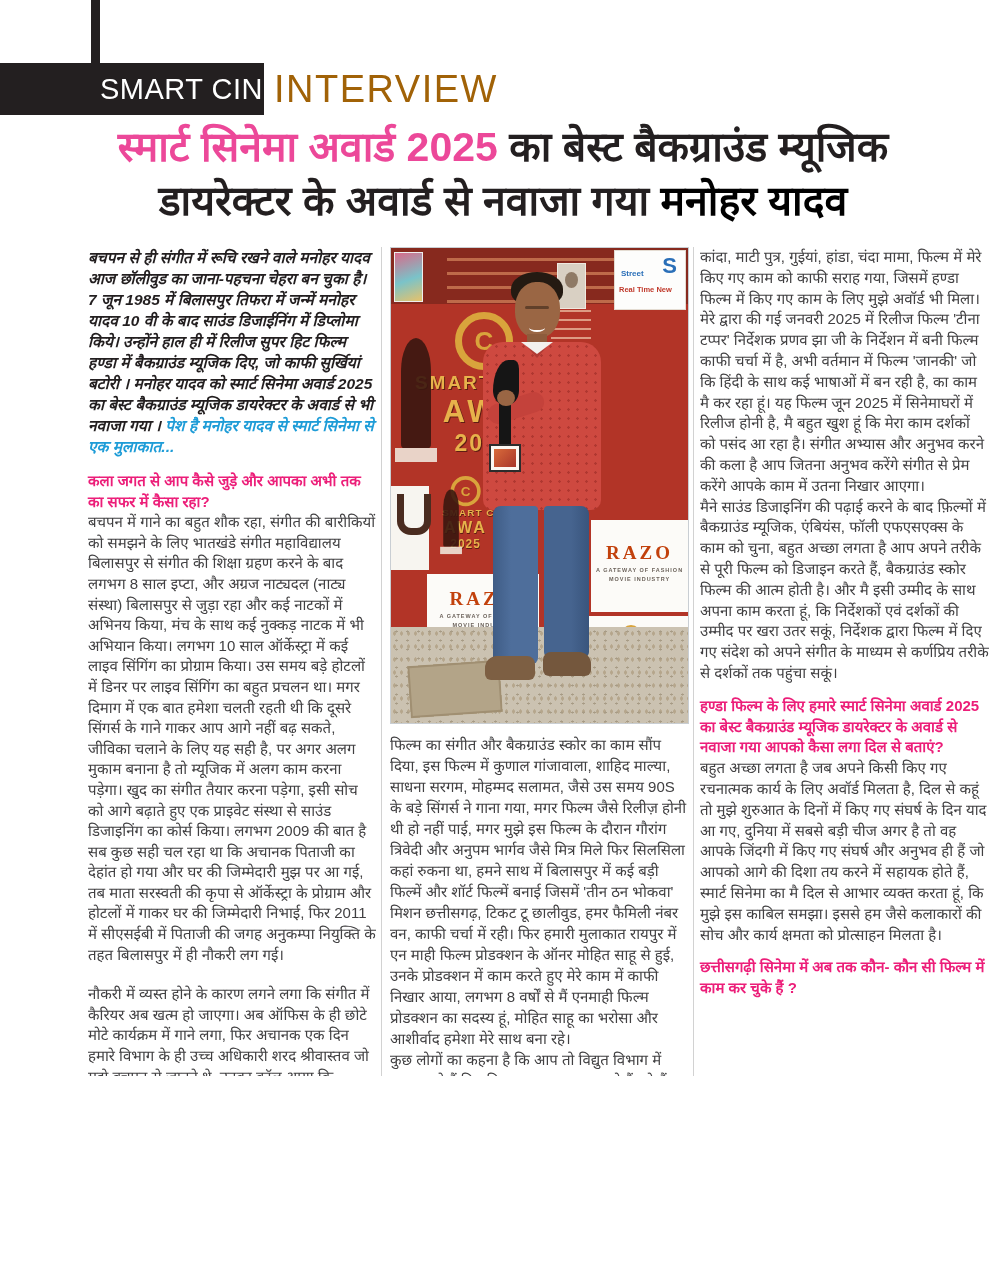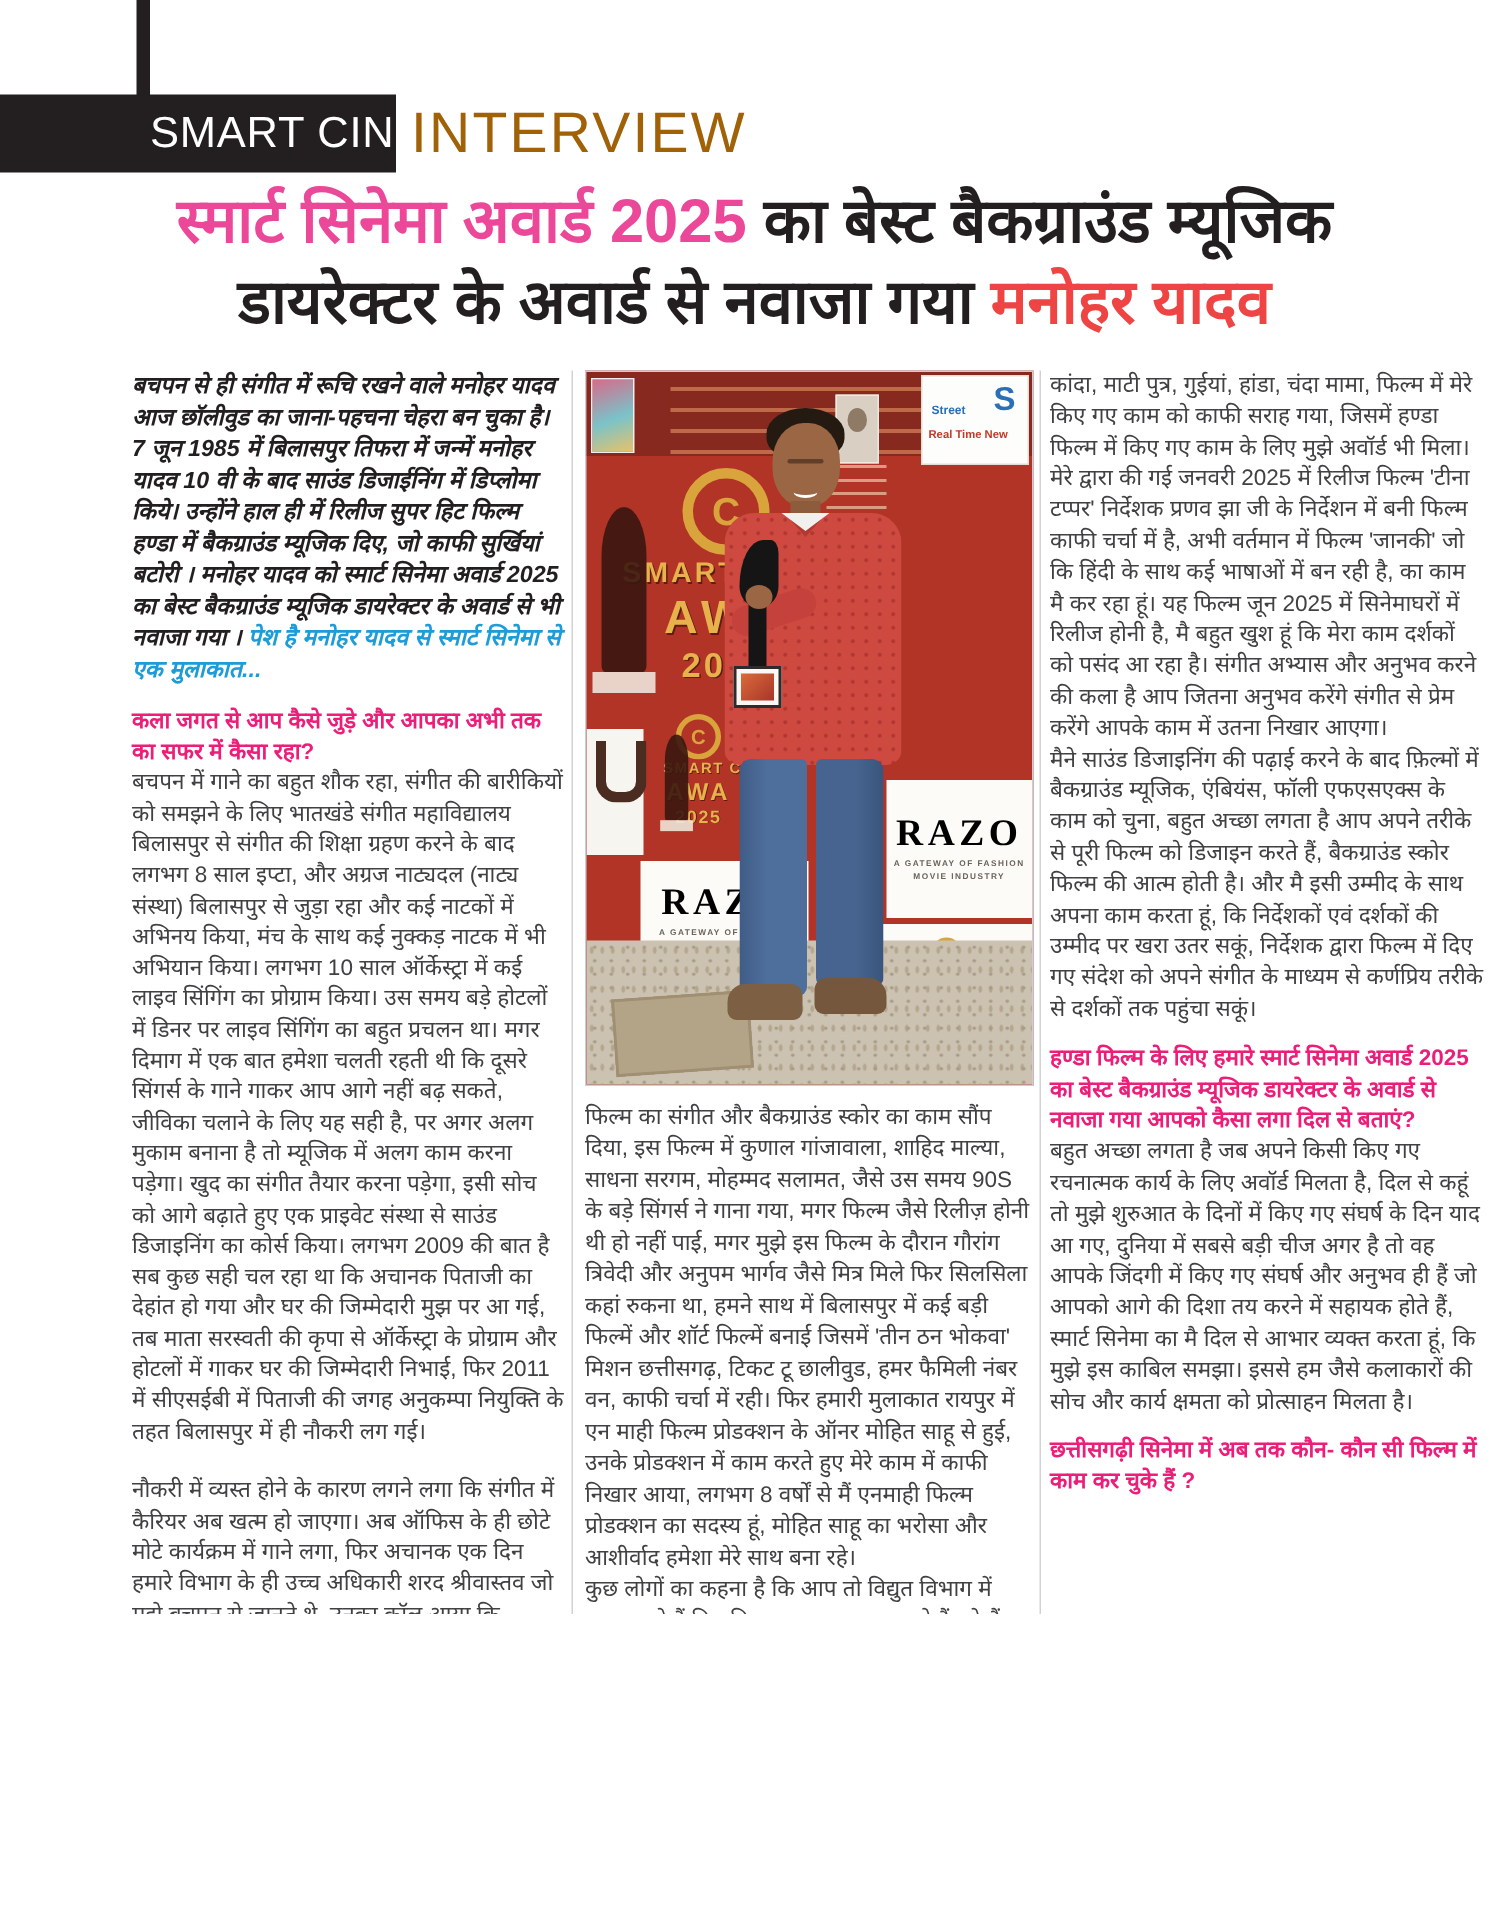--- a/index.html
+++ b/index.html
@@ -11,21 +11,21 @@
   .brand-box{position:absolute;left:0;top:63px;width:264px;height:52px;background:#231f20;
              color:#fff;display:flex;align-items:center;box-sizing:border-box;padding-left:100px;
              font-size:29px;font-weight:500;letter-spacing:.5px;white-space:nowrap;}
   .section-label{position:absolute;left:274px;top:63px;height:52px;display:flex;align-items:center;
              color:#a16207;font-size:38px;letter-spacing:1.5px;font-weight:400;}
 
   
   .headline{position:absolute;left:0;top:120px;width:1006px;text-align:center;font-weight:800;
             font-size:41px;line-height:1.32;color:#231f20;}
   .hl-blue{color:#ec4899;text-align:center;}
-  .hl-pink{color:#ef4444;}
+  .hl-pink{color:#000000;}
 
   
   .col{position:absolute;font-size:15px;line-height:20.6px;color:#414042;}
   .col p{margin:0 0 0 0;}
   .col-left{left:88px;top:247px;width:288px;}
   .col-mid{left:390px;top:734px;width:299px;line-height:21px;}
   .col-right{left:700px;top:247px;width:289px;line-height:20.8px;}
   .intro{font-weight:bold;color:#231f20;font-size:15.5px;line-height:21px;font-style:italic;}
   .intro-blue{color:#1e9cd7;}
   .q{color:#ec1e79;font-weight:bold;margin-top:12px !important;}
@@ -55,21 +55,21 @@
           font-size:26px;font-weight:bold;line-height:44px;color:#d9a43c;}
   .e-name{font-size:19px;font-weight:bold;letter-spacing:2px;text-shadow:1px 1px 0 #5f1c13;white-space:nowrap;}
   .e-award{font-size:31px;font-weight:800;letter-spacing:4px;text-shadow:1px 1px 0 #5f1c13;}
   .e-year{font-size:23px;font-weight:800;letter-spacing:2px;text-shadow:1px 1px 0 #5f1c13;}
   .e-trophy{position:absolute;left:2px;top:30px;width:30px;height:110px;background:#3a1710;opacity:.9;
           border-radius:50% 50% 8% 8% / 30% 30% 4% 4%;}
   .e-trophy::after{content:"";position:absolute;left:-6px;bottom:-14px;width:42px;height:14px;background:#efe5da;}
   .ph-emblem2{position:absolute;right:-2px;top:226px;width:90px;text-align:center;color:#e7b24b;transform:scale(.52);transform-origin:top right;}
   .ph-razo-r{position:absolute;right:0;top:272px;width:97px;height:92px;background:#fcfbf8;padding-top:22px;box-sizing:border-box;text-align:center;}
   .ph-razo-l{position:absolute;left:36px;top:326px;width:112px;height:86px;background:#fcfbf8;padding-top:14px;box-sizing:border-box;text-align:center;}
-  .razo-word{font-family:"Liberation Serif", serif;color:#000000;font-size:25px;letter-spacing:3px;font-weight:bold;}
+  .razo-word{font-family:"Liberation Serif", serif;color:#c2410c;font-size:19px;letter-spacing:3px;font-weight:bold;}
   .razo-sub{color:#6b625a;font-size:5.5px;letter-spacing:1px;margin-top:3px;font-weight:bold;}
   .ph-sc-panel{position:absolute;right:0;top:368px;width:114px;height:52px;background:#fcfbf8;
           display:flex;flex-direction:column;align-items:center;justify-content:center;}
   .sc-ring{width:14px;height:14px;border:3px solid #d9a43c;border-radius:50%;font-size:9px;line-height:14px;color:#d9a43c;font-weight:bold;text-align:center;}
   .sc-word{color:#cf9a3a;font-size:11px;letter-spacing:1px;font-weight:bold;margin-top:2px;white-space:nowrap;}
   .ph-u-panel{position:absolute;left:0;top:238px;width:38px;height:84px;background:#f7f5f0;}
   .ph-u-panel::after{content:"";position:absolute;left:6px;top:8px;width:20px;height:34px;border:7px solid #4a2c20;border-top:none;border-radius:0 0 14px 14px;}
   .ph-floor{position:absolute;left:0;bottom:0;right:0;height:96px;background:#cbc2b1;
         background-image:radial-gradient(#a79b85 1px,transparent 1.5px),radial-gradient(#b5a68c 1px,transparent 1.5px);
         background-size:11px 9px,7px 13px;}

